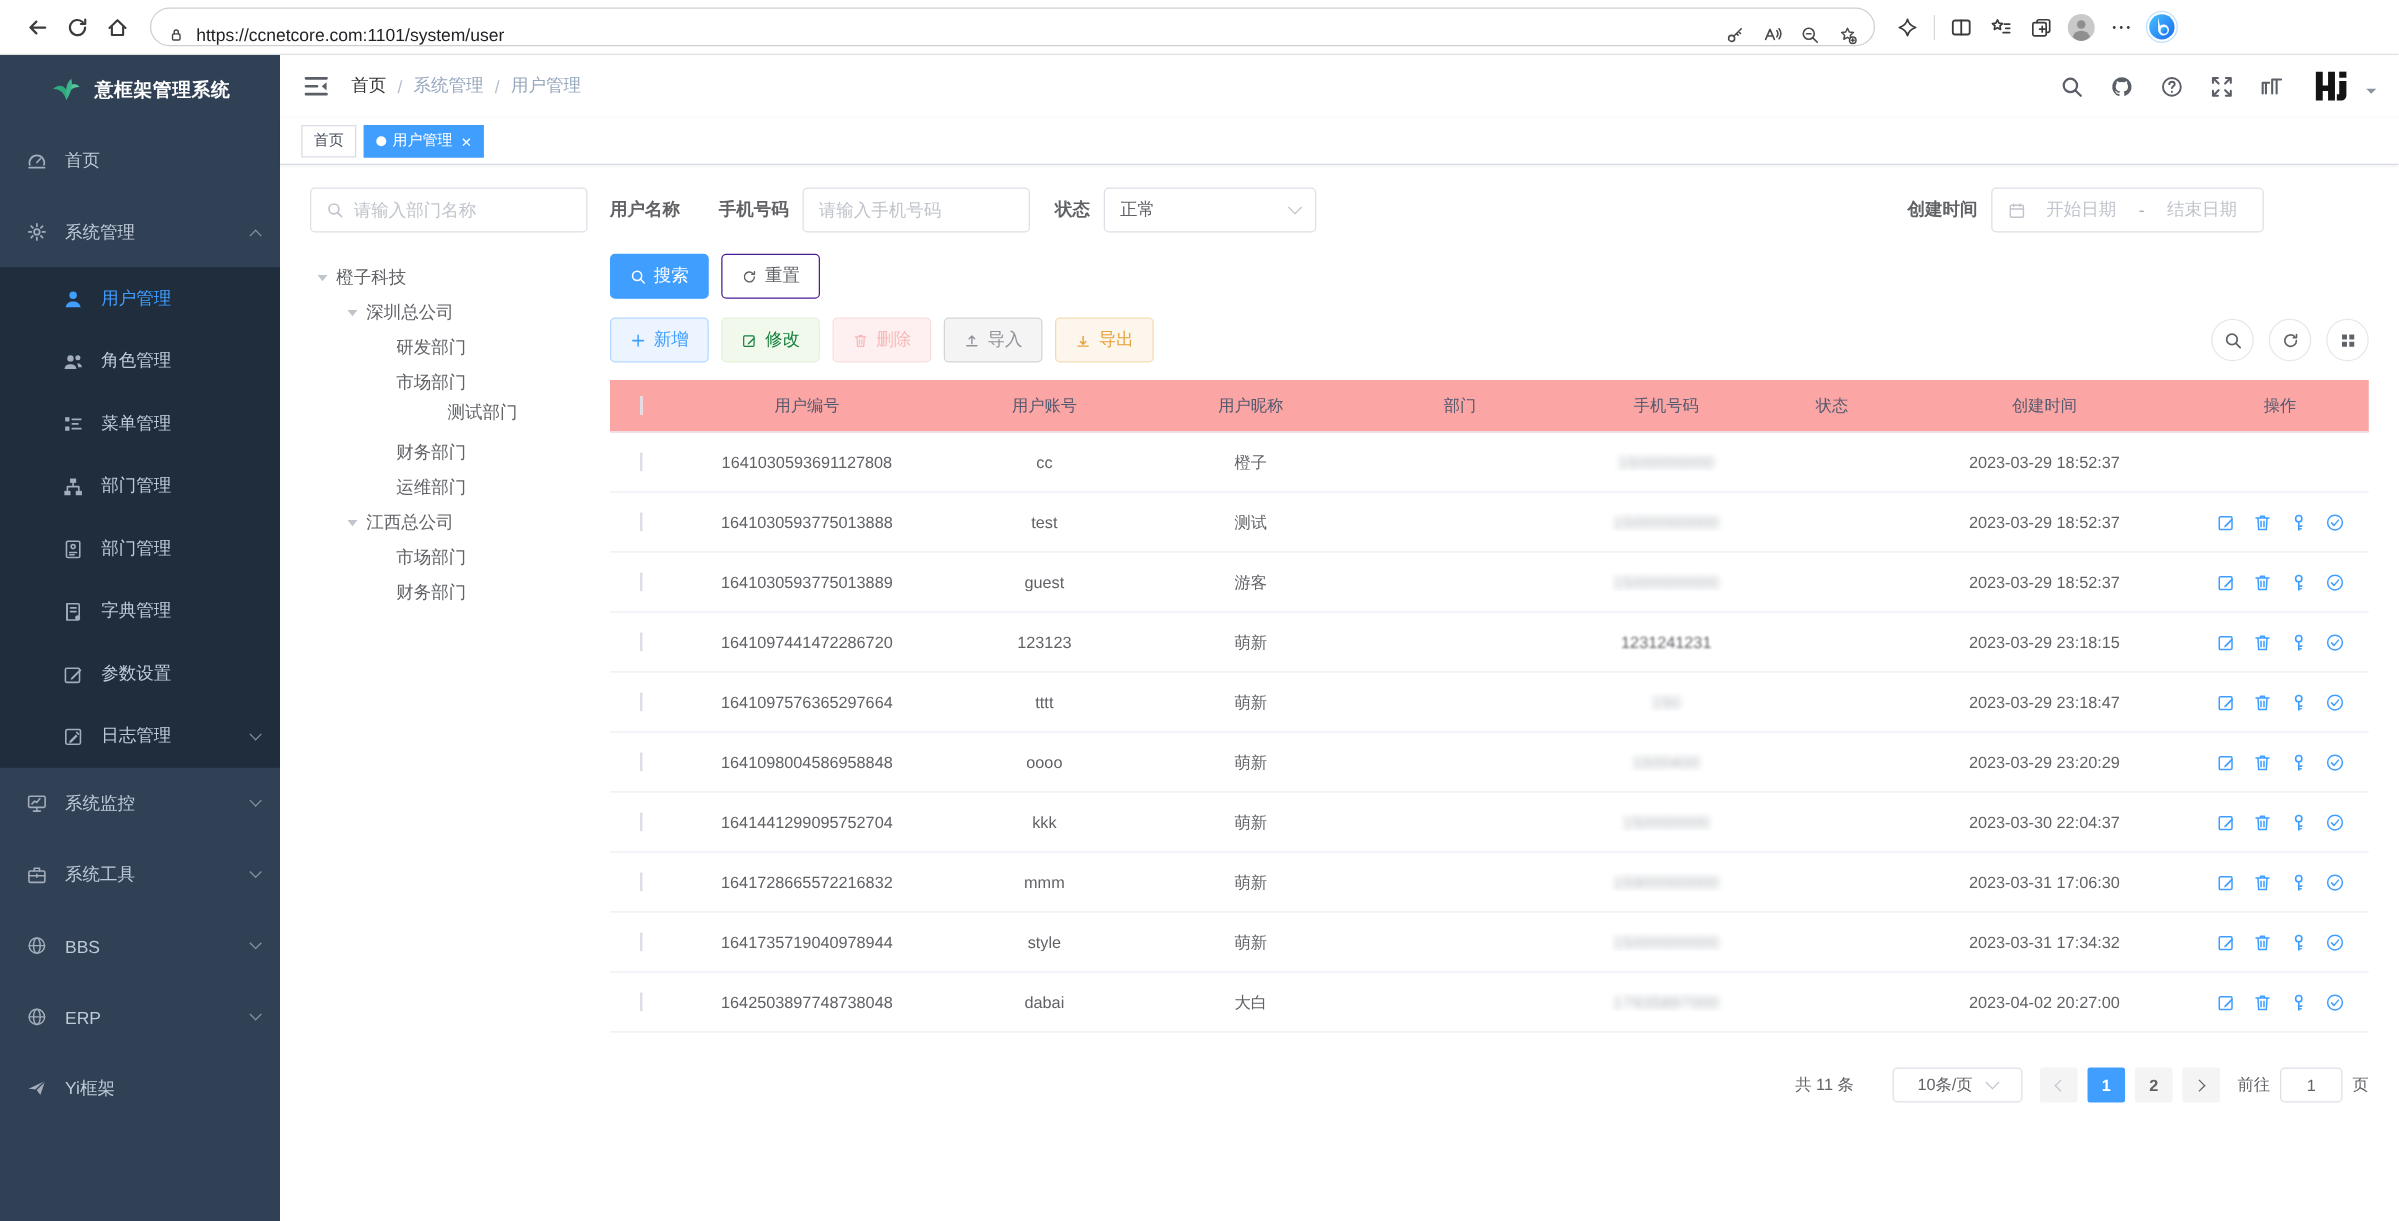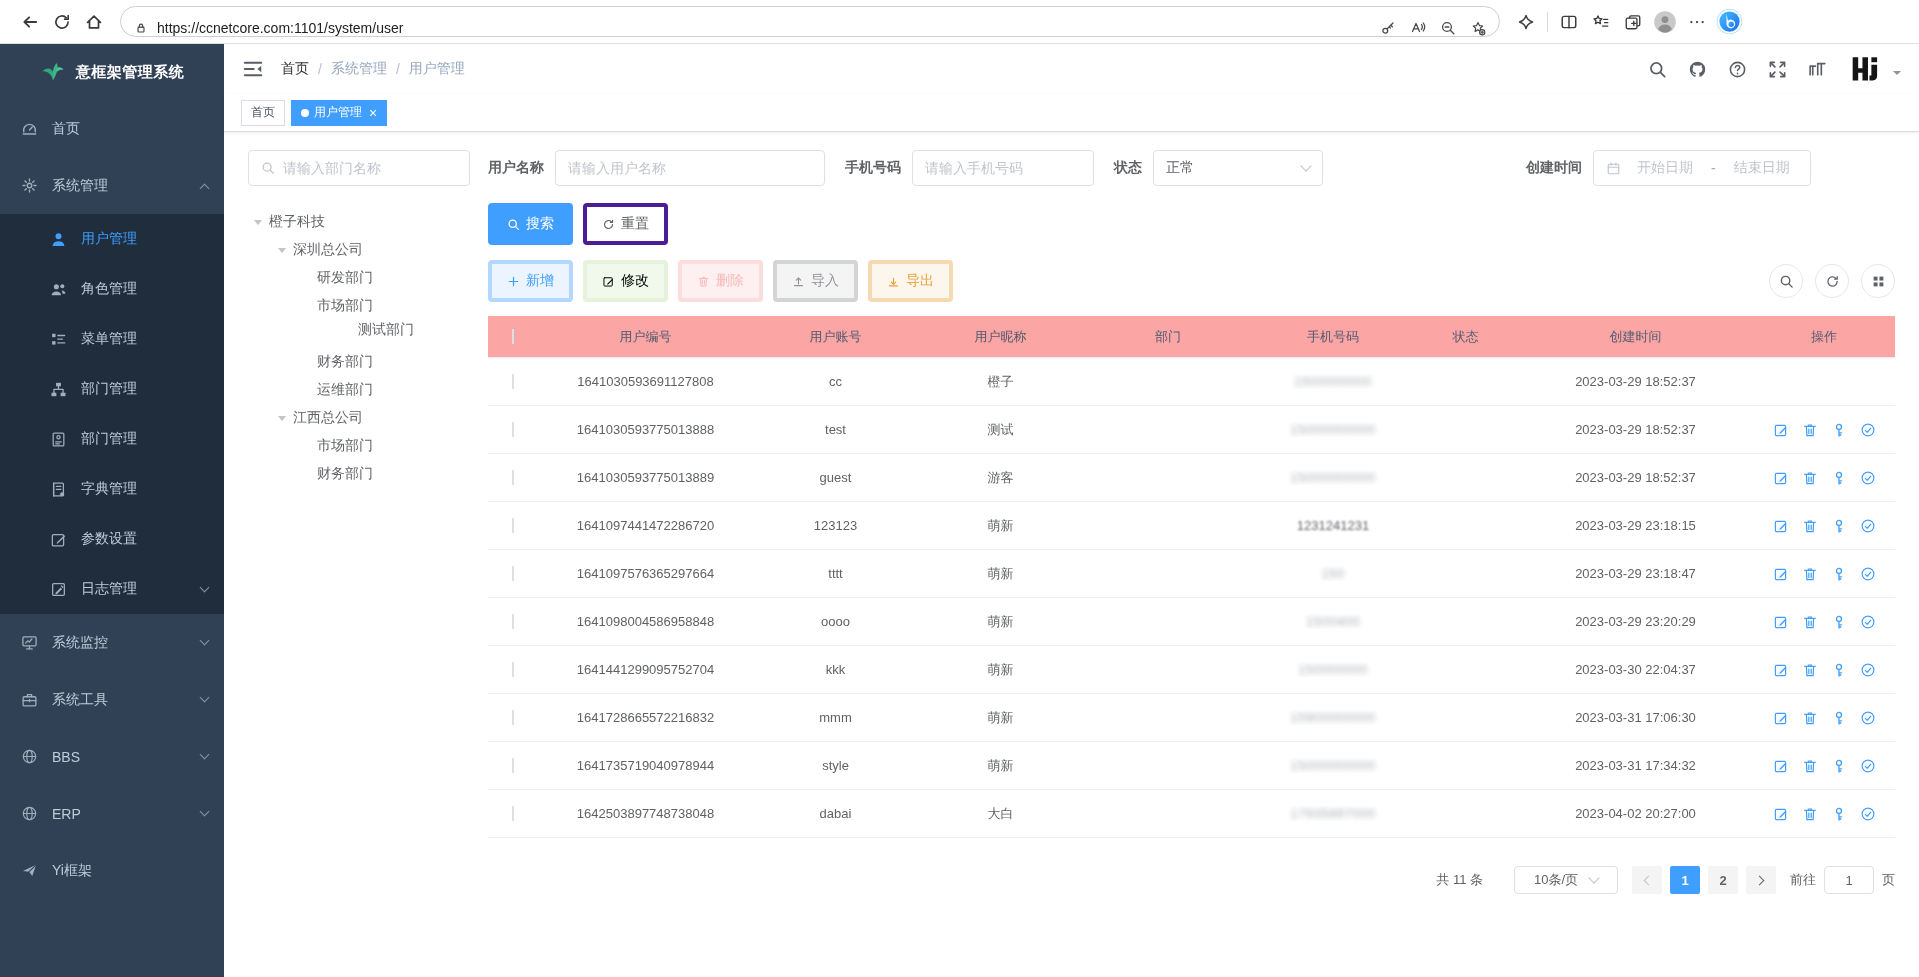--- a/index.html
+++ b/index.html
@@ -83,27 +83,27 @@
 .fg.gdate{margin-left:auto;margin-right:84px}
 .select{justify-content:space-between;cursor:pointer}
 .sel-val{font-size:14px;color:#606266}
 .sel-chev{width:8px;height:8px;border-right:1.3px solid #c0c4cc;border-bottom:1.3px solid #c0c4cc;transform:rotate(45deg);margin-top:-4px}
 .dr-text{color:#c0c4cc;font-size:14px;white-space:nowrap}
 .dr-text.mid{margin:0 10px;color:#a8abb2}
 .cal-ic{width:15px;height:15px;color:#c0c4cc;margin-right:8px;flex-shrink:0}
 .cal-ic svg{width:15px;height:15px}
 
 .btn-row{margin-top:17px;display:flex;gap:10px}
-.btn{height:33px;padding:17px 15px;border-radius:4px;font-size:14px;display:flex;align-items:center;gap:6px;border:4px solid #4c1d95;background:#fff;color:#606266;cursor:pointer;font-family:inherit}
+.btn{height:33px;padding:17px 15px;border-radius:4px;font-size:14px;display:flex;align-items:center;gap:6px;border:1px solid #4c1d95;background:#fff;color:#606266;cursor:pointer;font-family:inherit}
 .btn svg{width:13px;height:13px}
 .btn .bic{width:13px;height:13px;display:flex}
 .btn.primary{background:#409eff;border-color:#409eff;color:#fff}
 .toolbar{margin-top:15px;display:flex;gap:10px;align-items:center}
 .btn.plain-blue{background:#ecf5ff;border-color:#b3d8ff;color:#409eff}
-.btn.plain-green{background:#f0f9eb;border-color:#e6f2dc;color:#000000}
+.btn.plain-green{background:#f0f9eb;border-color:#e6f2dc;color:#15803d}
 .btn.plain-red{background:#fef0f0;border-color:#fbdddd;color:#f8b8b8}
 .btn.plain-gray{background:#f4f4f5;border-color:#d3d4d6;color:#909399}
 .btn.plain-orange{background:#fdf6ec;border-color:#f5dab1;color:#e6a23c}
 .tool-right{margin-left:auto;display:flex;gap:12px}
 .cbtn{width:34px;height:34px;border-radius:50%;border:1px solid #e4e7ed;display:flex;align-items:center;justify-content:center;color:#5f6368;background:#fff;cursor:pointer}
 .cbtn svg{width:15px;height:15px}
 
 
 .table{margin-top:14px;width:100%;font-size:13px;color:#606266}
 .trow{display:grid;grid-template-columns:50px 215px 165px 165px 170px 160px 105px 235px 1fr;align-items:center;border-bottom:1px solid #ebeef5;height:48px}
@@ -535,23 +535,20 @@
               <span>财务部门</span>
             </div>
           </div>
       </div>
 
       <div class="right-col">
 
         <div class="filter-row">
           <div class="fg">
             <span class="flabel">用户名称</span>
-            <div class="input w-user">
-              <input placeholder="请输入用户名称" style="">
-            </div>
           </div>
           <div class="fg g2">
             <span class="flabel">手机号码</span>
             <div class="input w-phone">
               <input placeholder="请输入手机号码" style="">
             </div>
           </div>
           <div class="fg g3">
             <span class="flabel">状态</span>
             <div class="input select w-status">

